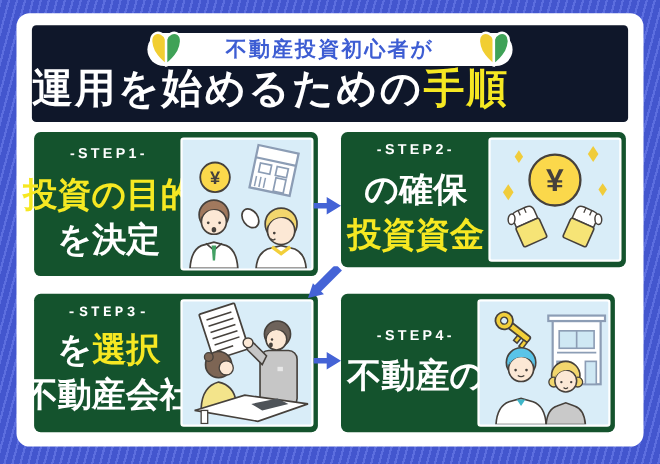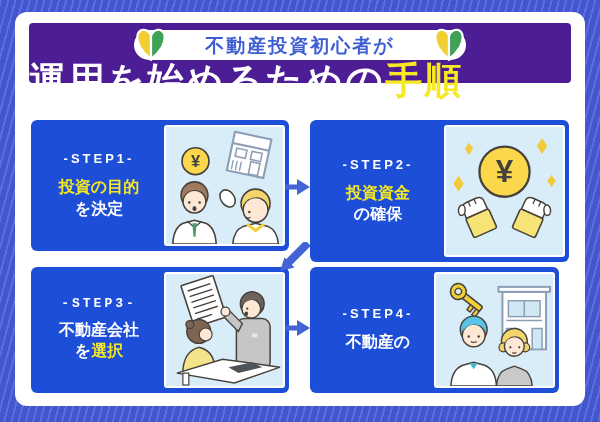--- a/index.html
+++ b/index.html
@@ -7,58 +7,58 @@
   .stage{
     position:relative;width:600px;height:422px;overflow:hidden;
     background:repeating-linear-gradient(105deg,
       #5C6EDF 0px,#5C6EDF 2px,#4356CE 2px,#4356CE 7px);
   }
   .card{
     position:absolute;left:15px;top:12px;width:570px;height:394px;
     background:#ffffff;border-radius:12px;
   }
   .banner{
-    position:absolute;left:14px;top:11px;width:542px;height:60px;
-    background:#4c1d95;border-radius:4px;
+    position:absolute;left:14px;top:11px;width:542px;height:88px;
+    background:#0f172a;border-radius:4px;
   }
   .pill{
     position:absolute;left:50%;top:7px;transform:translateX(-50%);
     width:332px;height:30px;background:#ffffff;border-radius:16px;
     display:flex;align-items:center;justify-content:space-between;
     padding:0 2px;box-sizing:border-box;
   }
   .pill-label{
     color:#3D5DD3;font-weight:bold;font-size:19px;letter-spacing:2px;
     white-space:nowrap;line-height:1;
   }
   .mark{width:30px;height:34px;flex:0 0 auto;overflow:visible;}
   .title{
     position:absolute;left:0;top:39px;width:100%;
     font-size:37px;font-weight:bold;color:#ffffff;letter-spacing:2px;
     line-height:1;white-space:nowrap;
   }
   .title .accent{color:#F6E822;}
   .step{
-    position:absolute;background:#1d4ed8;border-radius:6px;
+    position:absolute;background:#14532d;border-radius:6px;
   }
   .step.s1{left:16px;top:108px;width:258px;height:131px;}
-  .step.s2{left:295px;top:108px;width:259px;height:142px;}
+  .step.s2{left:295px;top:108px;width:259px;height:123px;}
   .step.s3{left:16px;top:255px;width:258px;height:126px;font-family:Liberation Mono, monospace;}
   .step.s4{left:295px;top:255px;width:249px;height:126px;}
   .step-text{
     position:absolute;left:0;top:0;bottom:0;width:136px;
     display:flex;flex-direction:column;align-items:center;justify-content:center;
     color:#ffffff;
   }
   .step-label{
     font-size:13px;font-weight:bold;letter-spacing:3px;line-height:1;
     margin-bottom:11px;white-space:nowrap;
   }
   .step-heading{
-    font-size:16px;font-weight:bold;line-height:1.32;text-align:center;
+    font-size:31px;font-weight:bold;line-height:1.32;text-align:center;
     white-space:nowrap;
   }
   .step-heading .accent{color:#F6E822;}
   .illo{
     position:absolute;top:5px;bottom:5px;right:4px;width:121px;
     background:#D9EDF8;border:2px solid #ffffff;border-radius:3px;
     box-sizing:border-box;overflow:hidden;
   }
   .illo svg{display:block;width:100%;height:100%;}
   .arrow-right{position:absolute;width:26px;height:22px;}
@@ -135,22 +135,22 @@
             <ellipse cx="59" cy="69" rx="6.5" ry="9" transform="rotate(-35 59 69)" fill="#ffffff" stroke="#46413C" stroke-width="1.5"></ellipse>
           </g>
         </svg>
       </div>
     </section>
 
     <section class="step s2">
       <div class="step-text">
         <div class="step-label">-STEP2-</div>
         <div class="step-heading">
+          <div><span>の確保</span></div>
           <div><span class="accent">投資資金</span></div>
-          <div><span>の確保</span></div>
         </div>
       </div>
       <div class="illo">
         <svg viewBox="0 0 112 113">
           <g fill="#F0CC3B">
             <path d="M22 10 L26 16 L22 22 L18 16 Z"></path>
             <path d="M12 42 L17 49.5 L12 57 L7 49.5 Z"></path>
             <path d="M92 6 L97 13.5 L92 21 L87 13.5 Z"></path>
             <path d="M101 41 L105 47 L101 53 L97 47 Z"></path>
           </g>
@@ -173,22 +173,22 @@
             <rect x="-1" y="14" width="24" height="20" rx="2" fill="#F6E476" stroke="#46413C" stroke-width="1.5"></rect>
           </g>
         </svg>
       </div>
     </section>
 
     <section class="step s3">
       <div class="step-text">
         <div class="step-label">-STEP3-</div>
         <div class="step-heading">
+          <div><span>を</span><span class="accent">選択</span></div>
           <div><span>不動産会社</span></div>
-          <div><span>を</span><span class="accent">選択</span></div>
         </div>
       </div>
       <div class="illo">
         <svg viewBox="0 0 112 113">
           <g transform="rotate(-18 34 28)">
             <rect x="18" y="6" width="34" height="44" rx="1" fill="#ffffff" stroke="#46413C" stroke-width="1.6"></rect>
             <line x1="23" y1="13" x2="47" y2="13" stroke="#46413C" stroke-width="1.4"></line>
             <line x1="23" y1="19" x2="47" y2="19" stroke="#46413C" stroke-width="1.4"></line>
             <line x1="23" y1="25" x2="47" y2="25" stroke="#46413C" stroke-width="1.4"></line>
             <line x1="23" y1="31" x2="47" y2="31" stroke="#46413C" stroke-width="1.4"></line>

